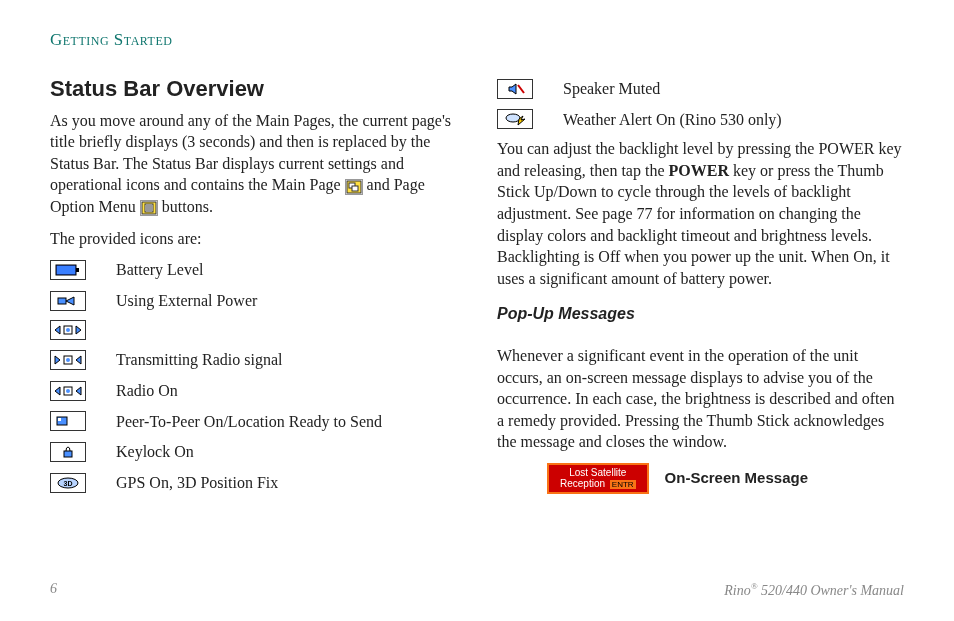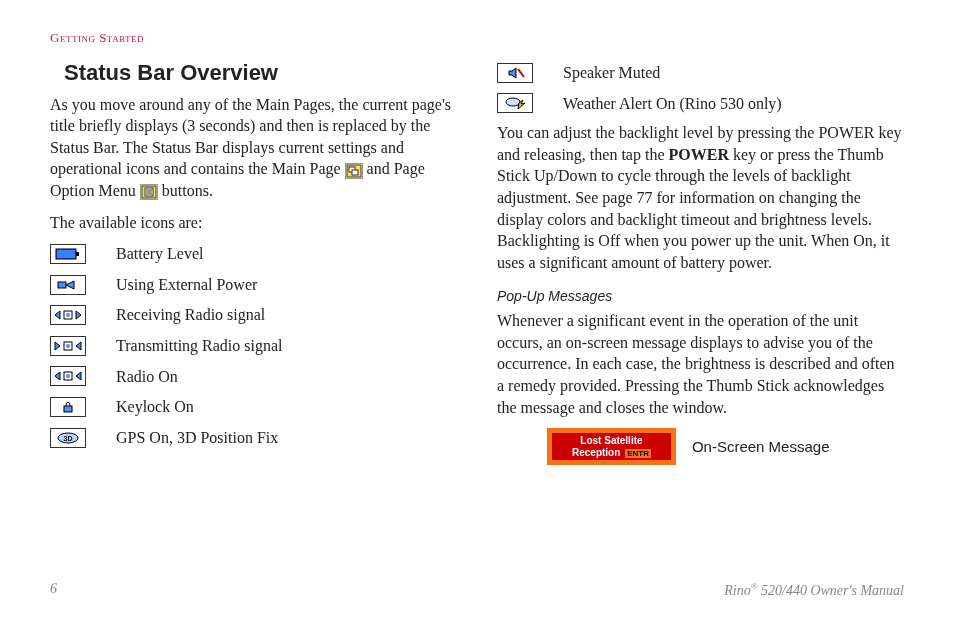--- a/index.html
+++ b/index.html
@@ -9,46 +9,46 @@
     background: #fff;
     color: #222;
     width: 954px;
     height: 621px;
     box-sizing: border-box;
     padding: 30px 50px 20px 50px;
     position: relative;
   }
   .header-label {
     font-variant: small-caps;
-    color: #be185d;
-    font-size: 13px;
+    color: #0f766e;
+    font-size: 17px;
     letter-spacing: 0.5px;
-    margin-bottom: 8px;
+    margin-bottom: 20px;
   }
   .columns {
     display: flex;
     gap: 40px;
   }
   .col {
     flex: 1;
     font-size: 16px;
     line-height: 1.35;
   }
   h2.section {
     font-family: Arial, Helvetica, sans-serif;
     font-weight: bold;
     font-size: 22px;
-    margin: 4px 0 6px 14px;
+    margin: 4px 0 6px 0;
   }
   h3.sub {
     font-family: Arial, Helvetica, sans-serif;
     font-style: italic;
-    font-weight: normal;
-    font-size: 14px;
-    margin: 14px 0 4px 0;
+    font-weight: bold;
+    font-size: 16px;
+    margin: 14px 0 20px 0;
   }
   p { margin: 4px 0 10px 0; }
   .inline-icon {
     display: inline-block;
     width: 18px;
     height: 16px;
     vertical-align: middle;
     background: #fff;
     border: 1px solid #999;
     box-sizing: border-box;
@@ -94,37 +94,38 @@
     display: flex;
     align-items: center;
     gap: 16px;
     margin-top: 10px;
     margin-left: 50px;
   }
   .msg-box {
     background: #c00;
     color: #fff;
     font-family: Arial, Helvetica, sans-serif;
-    font-weight: bold;
+    font-weight: normal;
     font-size: 10px;
     line-height: 1.15;
-    padding: 2px 20px;
-    border: 5px solid #f97316;
+    padding: 2px 11px;
+    border: 2px solid #f97316;
     text-align: center;
   }
   .msg-box .entr {
     background: #f97316;
     color: #000;
     font-size: 8px;
     padding: 0 2px;
     margin-left: 2px;
   }
   .msg-label {
     font-family: Arial, Helvetica, sans-serif;
     font-size: 15px;
+    font-weight: bold;
   }
   .bold { font-weight: bold; }
   svg { display: block; }
 </style>
 </head>
 <body>
 
 <div class="header-label">Getting Started</div>
 
 <div class="columns">
@@ -145,21 +146,21 @@
         <svg width="16" height="14" viewBox="0 0 16 14">
             <rect x="1" y="1" width="14" height="12" fill="#ffe040" stroke="#333"></rect>
             <rect x="4" y="3" width="8" height="8" fill="#fff" stroke="#333"></rect>
             <line x1="5" y1="5" x2="11" y2="5" stroke="#333"></line>
             <line x1="5" y1="7" x2="11" y2="7" stroke="#333"></line>
             <line x1="5" y1="9" x2="11" y2="9" stroke="#333"></line>
           </svg>
       </span>
       <span> buttons.</span>
     </p>
-    <p>The available icons are:</p>
+    <p>The provided icons are:</p>
 
     <div class="icon-list">
       <div class="icon-row">
         <div class="icon-box">
           <svg width="28" height="14" viewBox="0 0 28 14">
               <rect x="2" y="2" width="20" height="10" fill="#2a5bd7" stroke="#000"></rect>
               <rect x="22" y="5" width="3" height="4" fill="#000"></rect>
               <rect x="3" y="3" width="18" height="8" fill="#3a7fff"></rect>
             </svg>
         </div>
@@ -176,21 +177,20 @@
       </div>
       <div class="icon-row">
         <div class="icon-box">
           <svg width="30" height="14" viewBox="0 0 30 14">
               <path d="M2 7 L7 3 L7 11 Z" fill="#4a90ff" stroke="#000"></path>
               <rect x="11" y="3" width="8" height="8" fill="#fff" stroke="#000"></rect>
               <circle cx="15" cy="7" r="2" fill="#4a90ff"></circle>
               <path d="M28 7 L23 3 L23 11 Z" fill="#4a90ff" stroke="#000"></path>
             </svg>
         </div>
-        <span class="icon-label">Receiving Radio signal</span>
       </div>
       <div class="icon-row">
         <div class="icon-box">
           <svg width="30" height="14" viewBox="0 0 30 14">
               <path d="M7 7 L2 3 L2 11 Z" fill="#4a90ff" stroke="#000"></path>
               <rect x="11" y="3" width="8" height="8" fill="#fff" stroke="#000"></rect>
               <circle cx="15" cy="7" r="2" fill="#4a90ff"></circle>
               <path d="M23 7 L28 3 L28 11 Z" fill="#4a90ff" stroke="#000"></path>
             </svg>
         </div>
@@ -199,20 +199,29 @@
       <div class="icon-row">
         <div class="icon-box">
           <svg width="30" height="14" viewBox="0 0 30 14">
               <path d="M2 7 L7 3 L7 11 Z" fill="#4a90ff" stroke="#000"></path>
               <rect x="11" y="3" width="8" height="8" fill="#fff" stroke="#000"></rect>
               <circle cx="15" cy="7" r="2" fill="#4a90ff"></circle>
               <path d="M23 7 L28 3 L28 11 Z" fill="#4a90ff" stroke="#000"></path>
             </svg>
         </div>
         <span class="icon-label">Radio On</span>
+      </div>
+      <div class="icon-row">
+        <div class="icon-box">
+          <svg width="28" height="14" viewBox="0 0 28 14">
+              <rect x="3" y="3" width="10" height="8" fill="#4a90ff" stroke="#000"></rect>
+              <rect x="4" y="4" width="3" height="3" fill="#fff"></rect>
+            </svg>
+        </div>
+        <span class="icon-label">Peer-To-Peer On/Location Ready to Send</span>
       </div>
       <div class="icon-row">
         <div class="icon-box">
           <svg width="28" height="14" viewBox="0 0 28 14">
               <rect x="10" y="6" width="8" height="6" fill="#4a90ff" stroke="#000"></rect>
               <path d="M12 6 Q12 2 14 2 Q16 2 16 6" fill="none" stroke="#000"></path>
             </svg>
         </div>
         <span class="icon-label">Keylock On</span>
       </div>

